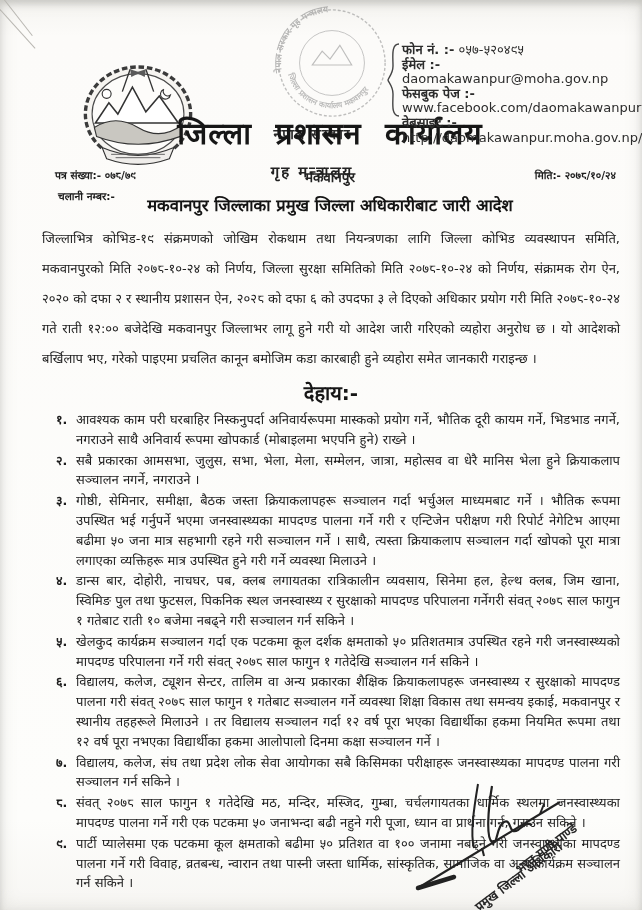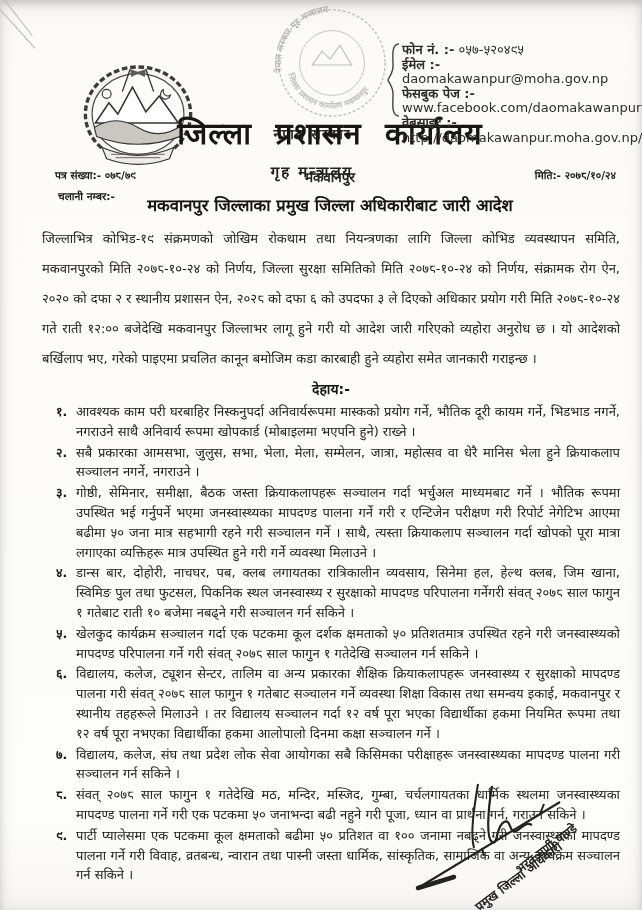--- a/index.html
+++ b/index.html
@@ -34,21 +34,21 @@
   
   .letter-no{position:absolute;left:55px;top:168px;font-size:10.5px;font-weight:bold;}
   .doc-date{position:absolute;right:26px;top:168px;font-size:10.5px;font-weight:bold;}
   .dispatch-no{position:absolute;left:58px;top:189px;font-size:10.5px;font-weight:bold;}
   .doc-title{position:absolute;left:60px;top:193px;width:540px;text-align:center;
     font-size:16.5px;font-weight:bold;color:#141414;}
 
   
   .doc-body{position:absolute;left:42px;top:224px;width:578px;}
   .intro{font-size:13px;line-height:30px;text-align:justify;color:#1c1c1c;}
-  .list-heading{margin:5px 0 4px 0;text-align:center;font-size:14px;font-weight:bold;
+  .list-heading{margin:5px 0 4px 0;text-align:center;font-size:20px;font-weight:bold;
     color:#161616;}
   .order-list{margin:0;padding:0;list-style:none;}
   .order-item{display:flex;margin:0 0 1px 14px;}
   .item-num{flex:0 0 20px;font-size:12.6px;line-height:19.8px;font-weight:bold;color:#1c1c1c;}
   .item-text{flex:1;font-size:13px;line-height:19.8px;text-align:justify;color:#1c1c1c;}
 
   
   .sig-block{position:absolute;left:408px;top:782px;width:232px;height:126px;}
   .sig-strokes{position:absolute;left:0;top:0;}
   .sig-name{position:absolute;left:102px;top:58px;transform:rotate(-37deg);

